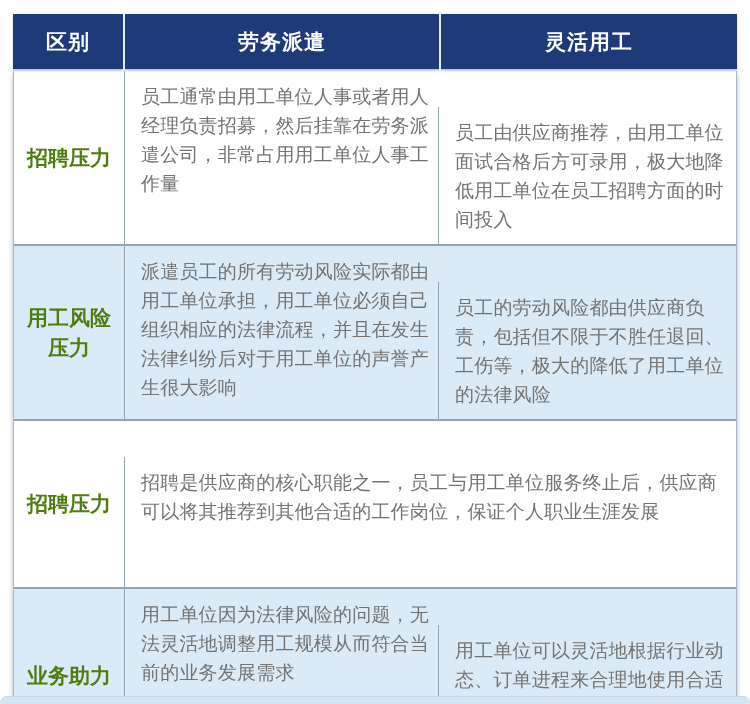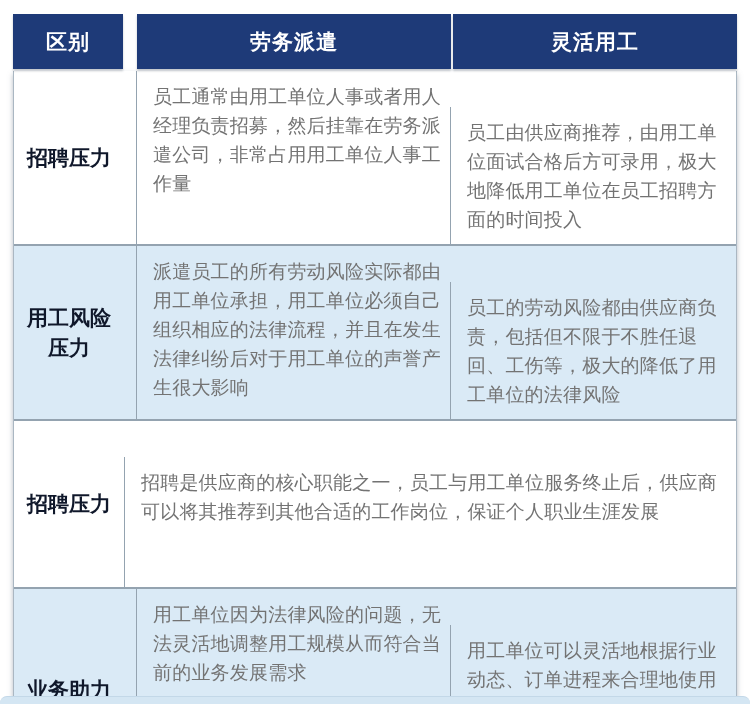--- a/index.html
+++ b/index.html
@@ -32,21 +32,21 @@
     font-weight: bold;
     font-size: 21px;
     height: 55px;
     display: flex;
     align-items: center;
     justify-content: center;
     letter-spacing: 1px;
     box-shadow: 0 2px 2px rgba(90,100,115,0.35);
   }
   .col-1 { width: 110px; flex: 0 0 110px; }
-  .col-2 { width: 314px; flex: 0 0 314px; margin-left: 12px; }
+  .col-2 { width: 314px; flex: 0 0 314px; }
   .col-3 { flex: 1 1 auto; }
 
   
   .tbody {
     margin-top: 2px;
     border: 1px solid #aab7c2;
     border-top: none;
     box-shadow: 0 3px 5px rgba(110,120,135,0.5);
     background: #ffffff;
   }
@@ -61,21 +61,21 @@
   .td.label-cell {
     flex: 0 0 110px;
     width: 110px;
     display: flex;
     align-items: center;
     justify-content: center;
     text-align: center;
     font-weight: bold;
     font-size: 21px;
     line-height: 1.4;
-    color: #0f172a;
+    color: #4d7c0f;
     padding: 0 10px;
   }
   .td.body-cell {
     font-size: 19px;
     line-height: 29px;
     color: #737373;
     padding: 11px 8px 10px 15px;
     border-left: 1px solid #94a3b0;
     letter-spacing: 0.2px;
   }

